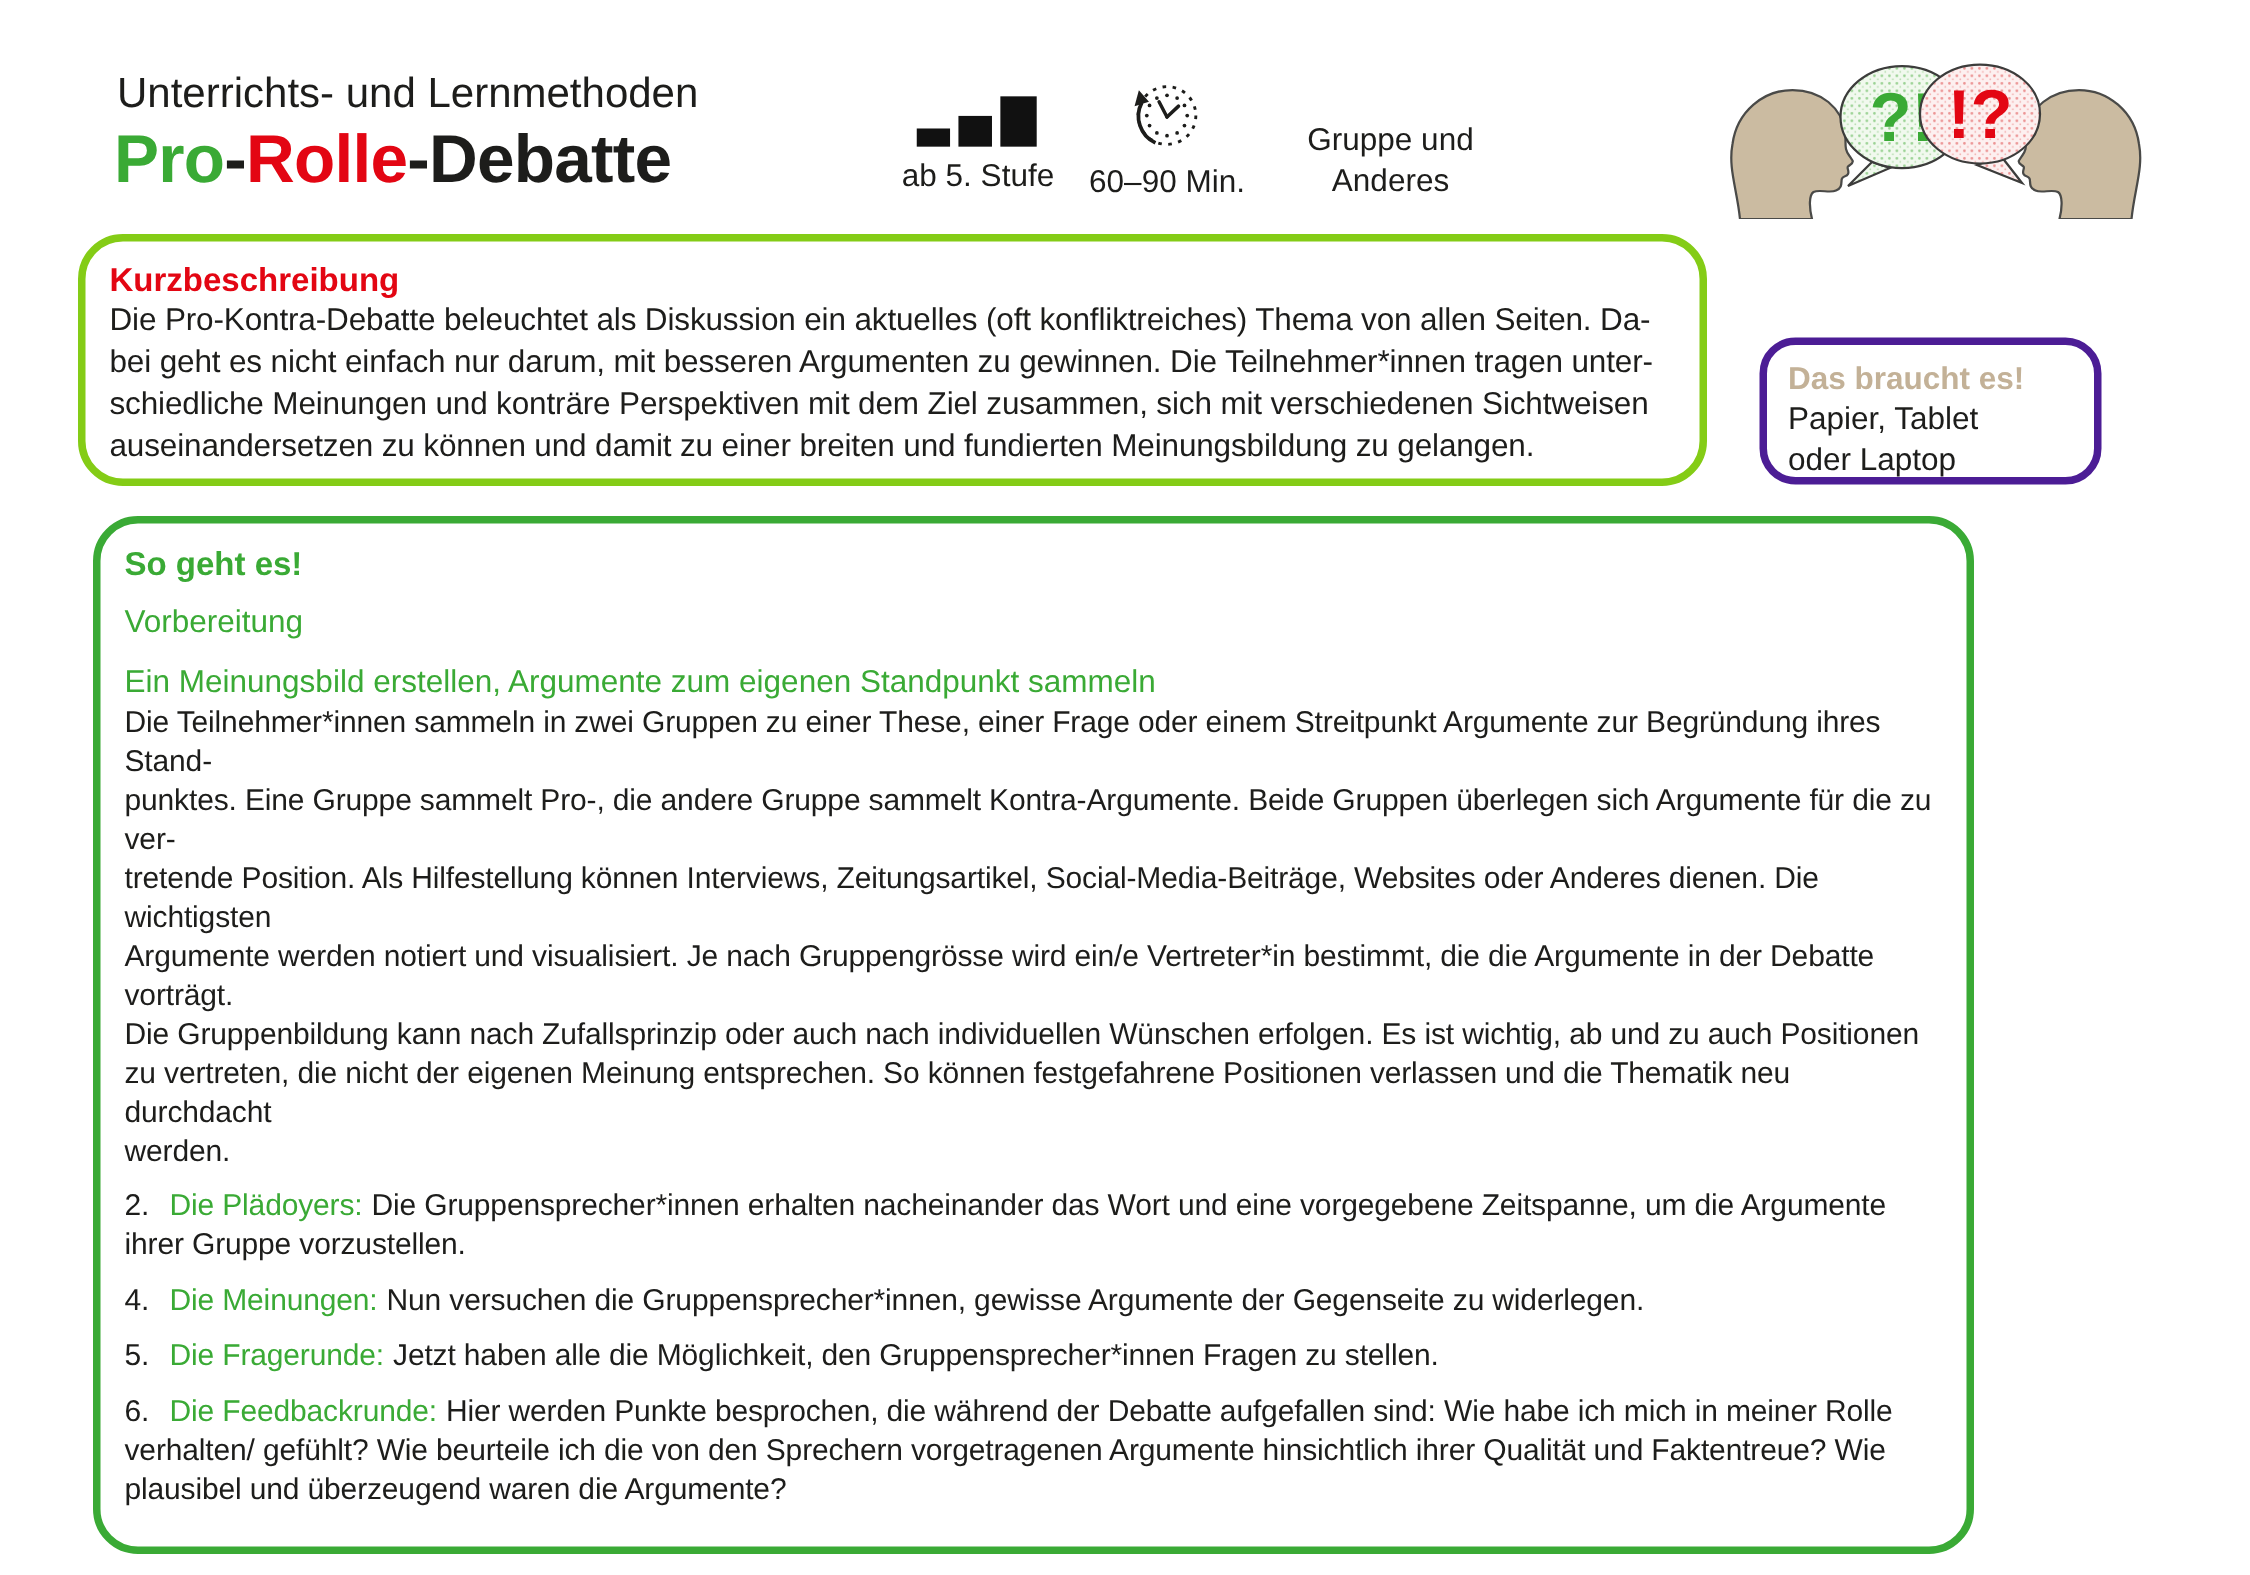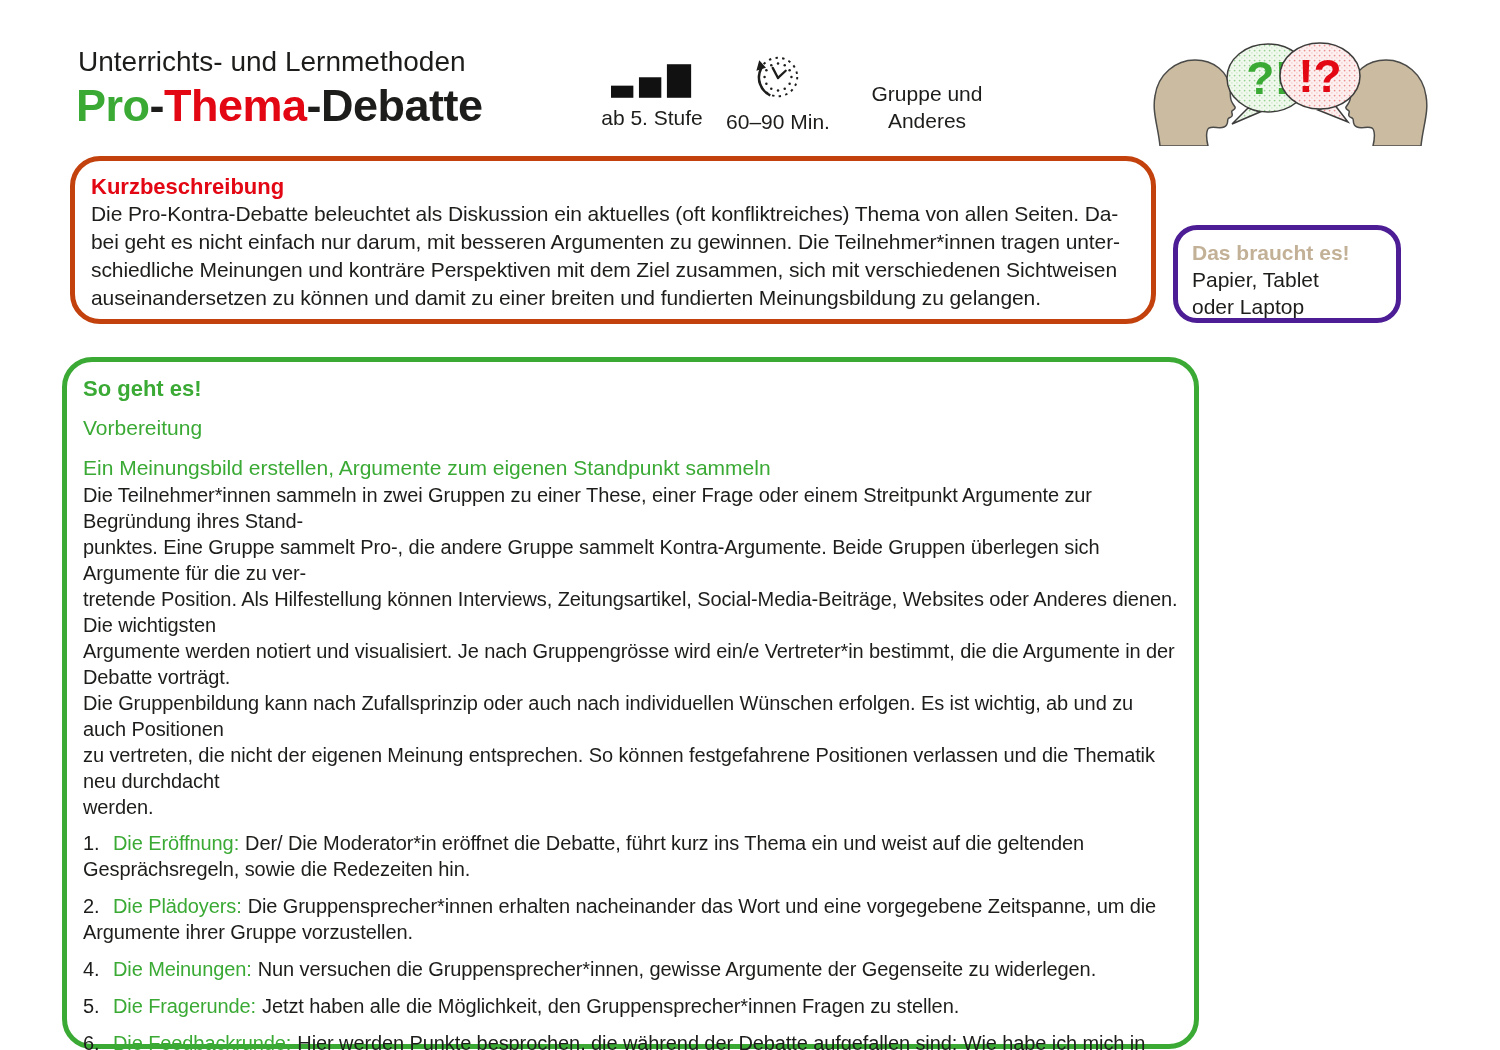--- a/index.html
+++ b/index.html
@@ -32,55 +32,55 @@
   .meta-time  { left: 722px; top: 52px; width: 112px; }
   .meta-social{ left: 852px; top: 80px; width: 150px; font-size: 21px; line-height: 27px; }
   .meta svg { display: block; margin: 0 auto; }
   .meta-level svg { margin-top: 8px; }
 
   .illustration { position: absolute; left: 1148px; top: 34px; }
 
   
   .box { position: absolute; background: #ffffff; }
   .kurz-box {
-    left: 70px; top: 156px; width: 1086px; height: 168px;
-    border: 5px solid #c2410c; border-radius: 30px;
+    left: 52px; top: 156px; width: 1086px; height: 168px;
+    border: 5px solid #84cc16; border-radius: 30px;
     padding: 12px 18px 10px 16px;
   }
   .kurz-title { color: #e30613; font-weight: 700; font-size: 22px; line-height: 27px; }
   .kurz-text  { font-size: 21px; line-height: 28px; letter-spacing: -0.1px; }
 
   .material-box {
     left: 1173px; top: 225px; width: 228px; height: 98px;
     border: 5px solid #4c1d95; border-radius: 24px;
     padding: 9px 12px 8px 14px;
   }
   .material-title { color: #c3b197; font-weight: 700; font-size: 21px; line-height: 27px; }
   .material-text  { font-size: 21px; line-height: 27px; }
 
   .steps-box {
-    left: 62px; top: 357px; width: 1137px; height: 692px;
+    left: 62px; top: 344px; width: 1254px; height: 692px;
     border: 5px solid #3aaa35; border-radius: 30px;
     padding: 13px 16px 10px 16px;
   }
   .green-h1 { color: #3aaa35; font-weight: 700; font-size: 22px; line-height: 27px; margin-bottom: 13px; }
   .green-h2 { color: #3aaa35; font-weight: 400; font-size: 21px; line-height: 25px; margin-bottom: 15px; }
   .green-h3 { color: #3aaa35; font-weight: 400; font-size: 21px; line-height: 25px; margin-bottom: 2px; }
   .body-par { font-size: 20px; line-height: 26px; letter-spacing: -0.1px; margin-bottom: 10px; }
   .ablauf   { margin-top: 2px; margin-bottom: 11px; }
   .step { font-size: 20px; line-height: 26px; letter-spacing: -0.1px; margin-bottom: 11px; }
   .step .num  { display: inline-block; min-width: 30px; }
   .step .lead { color: #3aaa35; margin-right: 6px; }
 </style>
 </head>
 <body>
 
 <div class="category">Unterrichts- und Lernmethoden</div>
 
-<h1 class="main-title"><span class="t-green">Pro</span><span class="t-black">-</span><span class="t-red">Thema</span><span class="t-black">-Debatte</span></h1>
+<h1 class="main-title"><span class="t-green">Pro</span><span class="t-black">-</span><span class="t-red">Rolle</span><span class="t-black">-Debatte</span></h1>
 
 <div class="meta meta-level">
   <svg width="82" height="34" viewBox="0 0 88 36">
     <rect x="0" y="23" width="24" height="13" fill="#111111"></rect>
     <rect x="30" y="14" width="24" height="22" fill="#111111"></rect>
     <rect x="60" y="0" width="26" height="36" fill="#111111"></rect>
   </svg>
   <div class="meta-label">ab 5. Stufe</div>
 </div>
 
@@ -167,21 +167,20 @@
   <div class="green-h2">Vorbereitung</div>
   <div class="green-h3">Ein Meinungsbild erstellen, Argumente zum eigenen Standpunkt sammeln</div>
   <div class="body-par pre">Die Teilnehmer*innen sammeln in zwei Gruppen zu einer These, einer Frage oder einem Streitpunkt Argumente zur Begründung ihres Stand-
 punktes. Eine Gruppe sammelt Pro-, die andere Gruppe sammelt Kontra-Argumente. Beide Gruppen überlegen sich Argumente für die zu ver-
 tretende Position. Als Hilfestellung können Interviews, Zeitungsartikel, Social-Media-Beiträge, Websites oder Anderes dienen. Die wichtigsten
 Argumente werden notiert und visualisiert. Je nach Gruppengrösse wird ein/e Vertreter*in bestimmt, die die Argumente in der Debatte vorträgt.
 Die Gruppenbildung kann nach Zufallsprinzip oder auch nach individuellen Wünschen erfolgen. Es ist wichtig, ab und zu auch Positionen
 zu vertreten, die nicht der eigenen Meinung entsprechen. So können festgefahrene Positionen verlassen und die Thematik neu durchdacht
 werden.</div>
 
-  <p class="step"><span class="num">1.</span><span class="lead">Die Eröffnung:</span><span>Der/ Die Moderator*in eröffnet die Debatte, führt kurz ins Thema ein und weist auf die geltenden Gesprächsregeln, sowie die Redezeiten hin.</span></p>
 
   <p class="step"><span class="num">2.</span><span class="lead">Die Plädoyers:</span><span>Die Gruppensprecher*innen erhalten nacheinander das Wort und eine vorgegebene Zeitspanne, um die Argumente ihrer Gruppe vorzustellen.</span></p>
 
 
   <p class="step"><span class="num">4.</span><span class="lead">Die Meinungen:</span><span>Nun versuchen die Gruppensprecher*innen, gewisse Argumente der Gegenseite zu widerlegen.</span></p>
 
   <p class="step"><span class="num">5.</span><span class="lead">Die Fragerunde:</span><span>Jetzt haben alle die Möglichkeit, den Gruppensprecher*innen Fragen zu stellen.</span></p>
 
   <p class="step"><span class="num">6.</span><span class="lead">Die Feedbackrunde:</span><span>Hier werden Punkte besprochen, die während der Debatte aufgefallen sind: Wie habe ich mich in meiner Rolle verhalten/ gefühlt? Wie beurteile ich die von den Sprechern vorgetragenen Argumente hinsichtlich ihrer Qualität und Faktentreue? Wie plausibel und überzeugend waren die Argumente?</span></p>
 </div>

